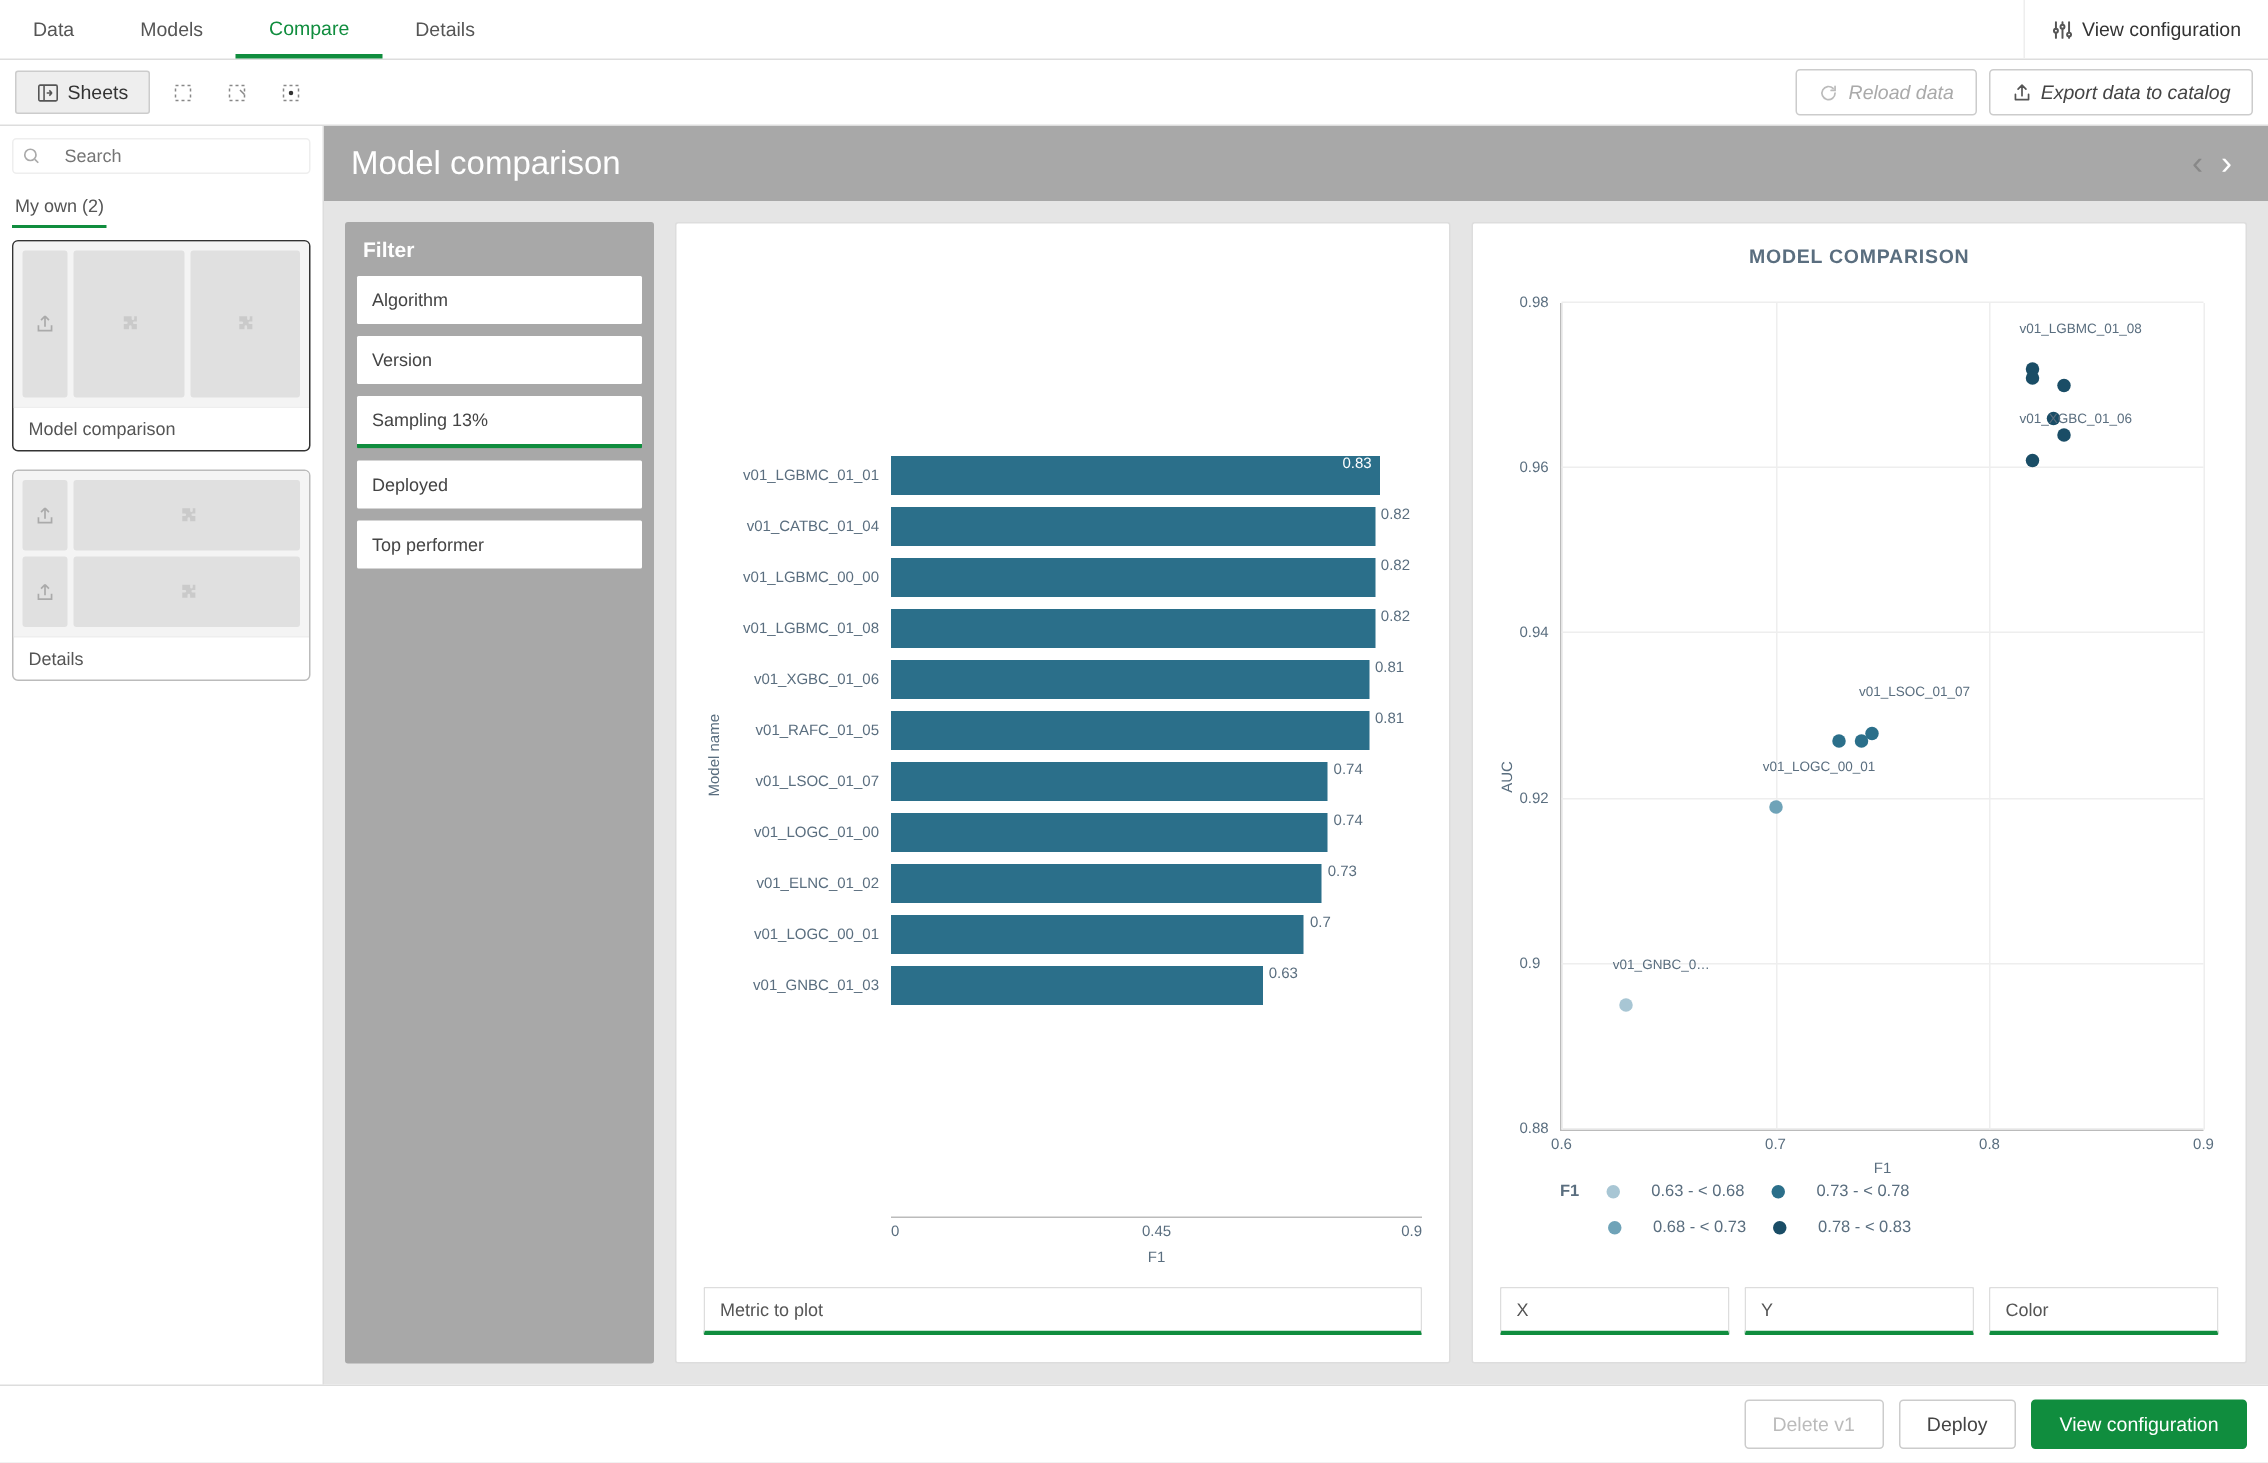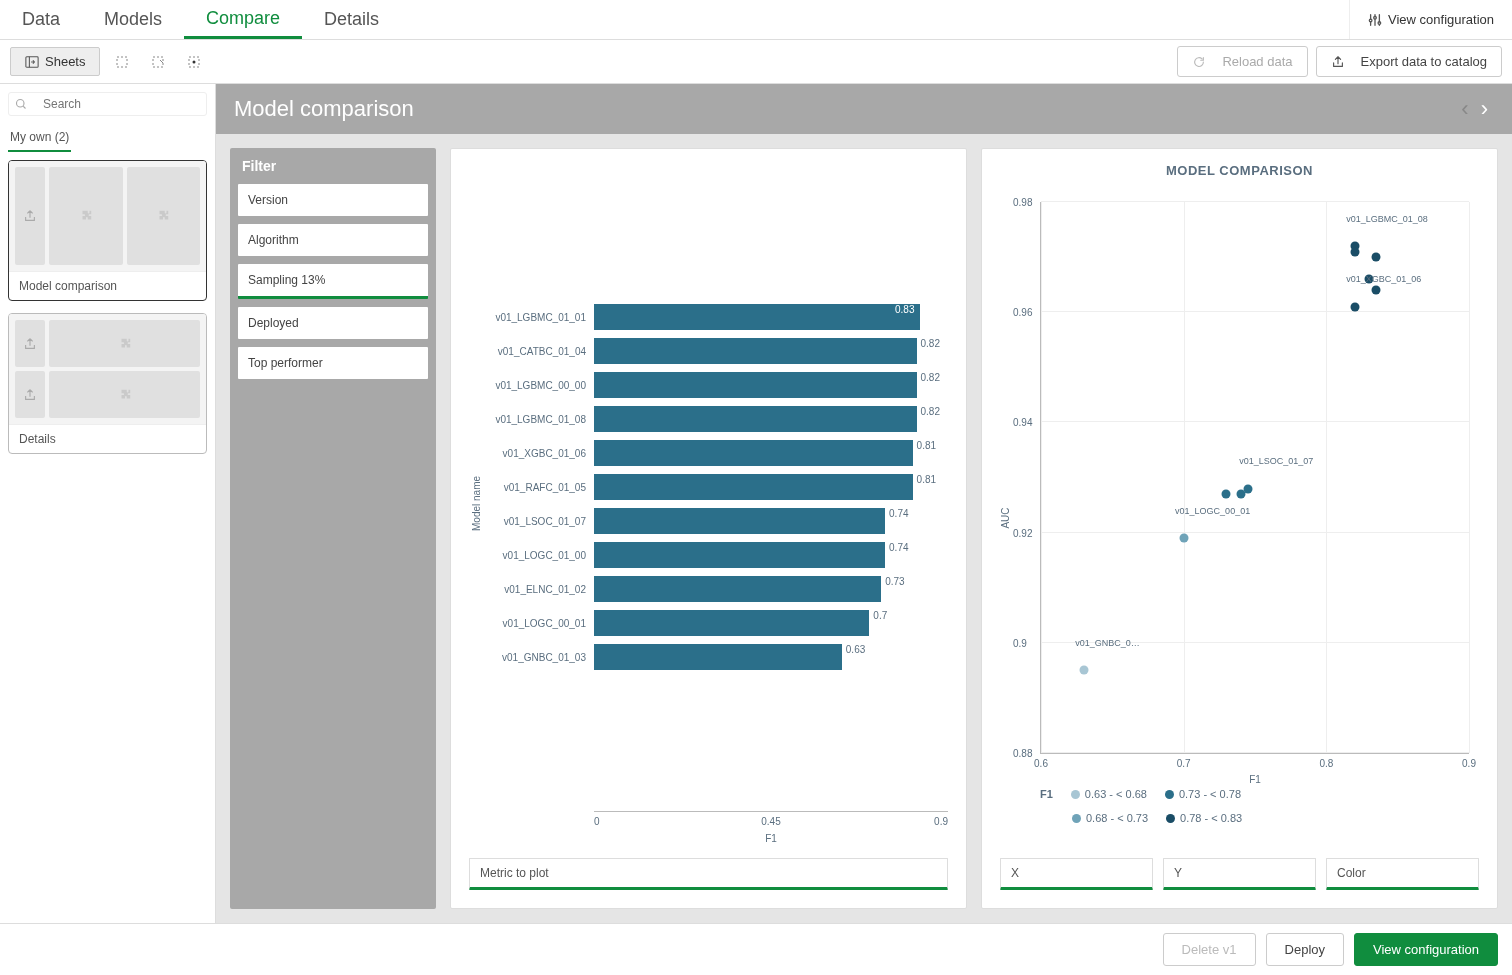--- a/index.html
+++ b/index.html
@@ -1,30 +1,30 @@
 <!DOCTYPE html>
 <html><head>
 <meta charset="utf-8">
 <style>
 * { box-sizing: border-box; margin: 0; padding: 0; }
 body { font-family: -apple-system, BlinkMacSystemFont, "Segoe UI", Arial, sans-serif; font-size: 13px; color: #333; background: #fff; }
 
 
 .top-tabs { display: flex; align-items: center; height: 40px; border-bottom: 1px solid #ddd; }
-.top-tabs .tab { padding: 0 22px; height: 100%; display: flex; align-items: center; cursor: pointer; color: #555; font-size: 18px; }
+.top-tabs .tab { padding: 0 22px; height: 100%; display: flex; align-items: center; cursor: pointer; color: #555; font-size: 13px; }
 .top-tabs .tab.active { color: #108d3e; border-bottom: 3px solid #108d3e; }
 .top-tabs .spacer { flex: 1; }
 .top-tabs .config-btn { display: flex; align-items: center; padding: 0 18px; height: 100%; border-left: 1px solid #eee; cursor: pointer; color: #333; gap: 6px; }
 
 
 .toolbar { display: flex; align-items: center; height: 44px; padding: 0 10px; border-bottom: 1px solid #ddd; gap: 8px; }
 .toolbar .sheets-btn { display: flex; align-items: center; gap: 6px; background: #eee; border: 1px solid #ccc; border-radius: 2px; padding: 6px 14px; cursor: pointer; }
 .toolbar .icon-btn { width: 28px; height: 28px; display: flex; align-items: center; justify-content: center; cursor: pointer; color: #666; border-radius: 2px; }
 .toolbar .spacer { flex: 1; }
-.toolbar .action-btn { display: flex; align-items: center; gap: 16px; background: #fff; border: 1px solid #ccc; border-radius: 3px; padding: 7px 14px; cursor: pointer; font-size: 13px; color: #444; }
+.toolbar .action-btn { display: flex; align-items: center; gap: 6px; background: #fff; border: 1px solid #ccc; border-radius: 3px; padding: 7px 14px; cursor: pointer; font-size: 13px; color: #444; font-style: italic; }
 .toolbar .action-btn.disabled { color: #aaa; cursor: default; }
 
 
 .main { display: flex; height: calc(100vh - 40px - 44px - 52px); }
 .sidebar { width: 216px; border-right: 1px solid #ddd; padding: 8px; }
 .content { flex: 1; background: #e5e5e5; display: flex; flex-direction: column; }
 
 
 .search-row { display: flex; align-items: center; padding: 4px 6px; border: 1px solid #eee; border-radius: 3px; margin-bottom: 8px; color: #888; gap: 16px; }
 .search-row input { border: none; outline: none; font-size: 12px; flex: 1; }
@@ -82,21 +82,21 @@
 .scatter-ylabel { position: absolute; left: 0; top: 50%; writing-mode: vertical-rl; transform: translateY(-50%) rotate(180deg); font-size: 10px; color: #5a6e7f; }
 .scatter-grid-v { position: absolute; top: 0; bottom: 0; border-left: 1px solid #eee; }
 .scatter-grid-h { position: absolute; left: 0; right: 0; border-top: 1px solid #eee; }
 .scatter-xtick { position: absolute; bottom: -16px; font-size: 10px; color: #5a6e7f; transform: translateX(-50%); }
 .scatter-ytick { position: absolute; left: -28px; font-size: 10px; color: #5a6e7f; transform: translateY(50%); }
 .scatter-xlabel { position: absolute; bottom: -32px; left: 50%; transform: translateX(-50%); font-size: 10px; color: #5a6e7f; }
 .scatter-dot { position: absolute; width: 9px; height: 9px; border-radius: 50%; transform: translate(-50%, 50%); }
 .scatter-label { position: absolute; font-size: 9px; color: #5a6e7f; white-space: nowrap; transform: translateY(50%); }
 .scatter-legend { position: absolute; bottom: 20px; left: 40px; right: 10px; display: flex; flex-wrap: wrap; gap: 6px 18px; font-size: 11px; color: #5a6e7f; align-items: center; }
 .legend-title { font-weight: bold; }
-.legend-item { display: flex; align-items: center; gap: 5px; }
+.legend-item { display: flex; align-items: center; gap: 21px; }
 .legend-dot { width: 9px; height: 9px; border-radius: 50%; }
 
 
 .footer { height: 52px; border-top: 1px solid #ddd; display: flex; align-items: center; justify-content: flex-end; gap: 10px; padding: 0 14px; }
 .footer .btn { padding: 8px 18px; border: 1px solid #ccc; border-radius: 3px; background: #fff; color: #444; cursor: pointer; font-size: 13px; }
 .footer .btn.disabled { color: #bbb; cursor: default; }
 .footer .btn.primary { background: #108d3e; color: #fff; border-color: #108d3e; }
 
 .puzzle-icon { width: 14px; height: 14px; opacity: 0.4; }
 .export-icon { width: 14px; height: 14px; }
@@ -227,22 +227,22 @@
       <div class="spacer"></div>
       <span class="arrow">‹</span>
       <span class="arrow" style="color:#fff;">›</span>
     </div>
 
     <div class="content-body">
 
       <div class="filter-panel">
         <div class="filter-title">Filter</div>
         <div class="filter-items">
+          <div class="filter-item">Algorithm</div>
           <div class="filter-item">Version</div>
-          <div class="filter-item">Algorithm</div>
           <div class="filter-item active">Sampling 13%</div>
           <div class="filter-item">Deployed</div>
           <div class="filter-item">Top performer</div>
         </div>
       </div>
 
       <div class="chart-panel">
         <div class="chart-area">
           <div class="bar-chart-inner">
             <div class="bar-ylabel">Model name</div>

